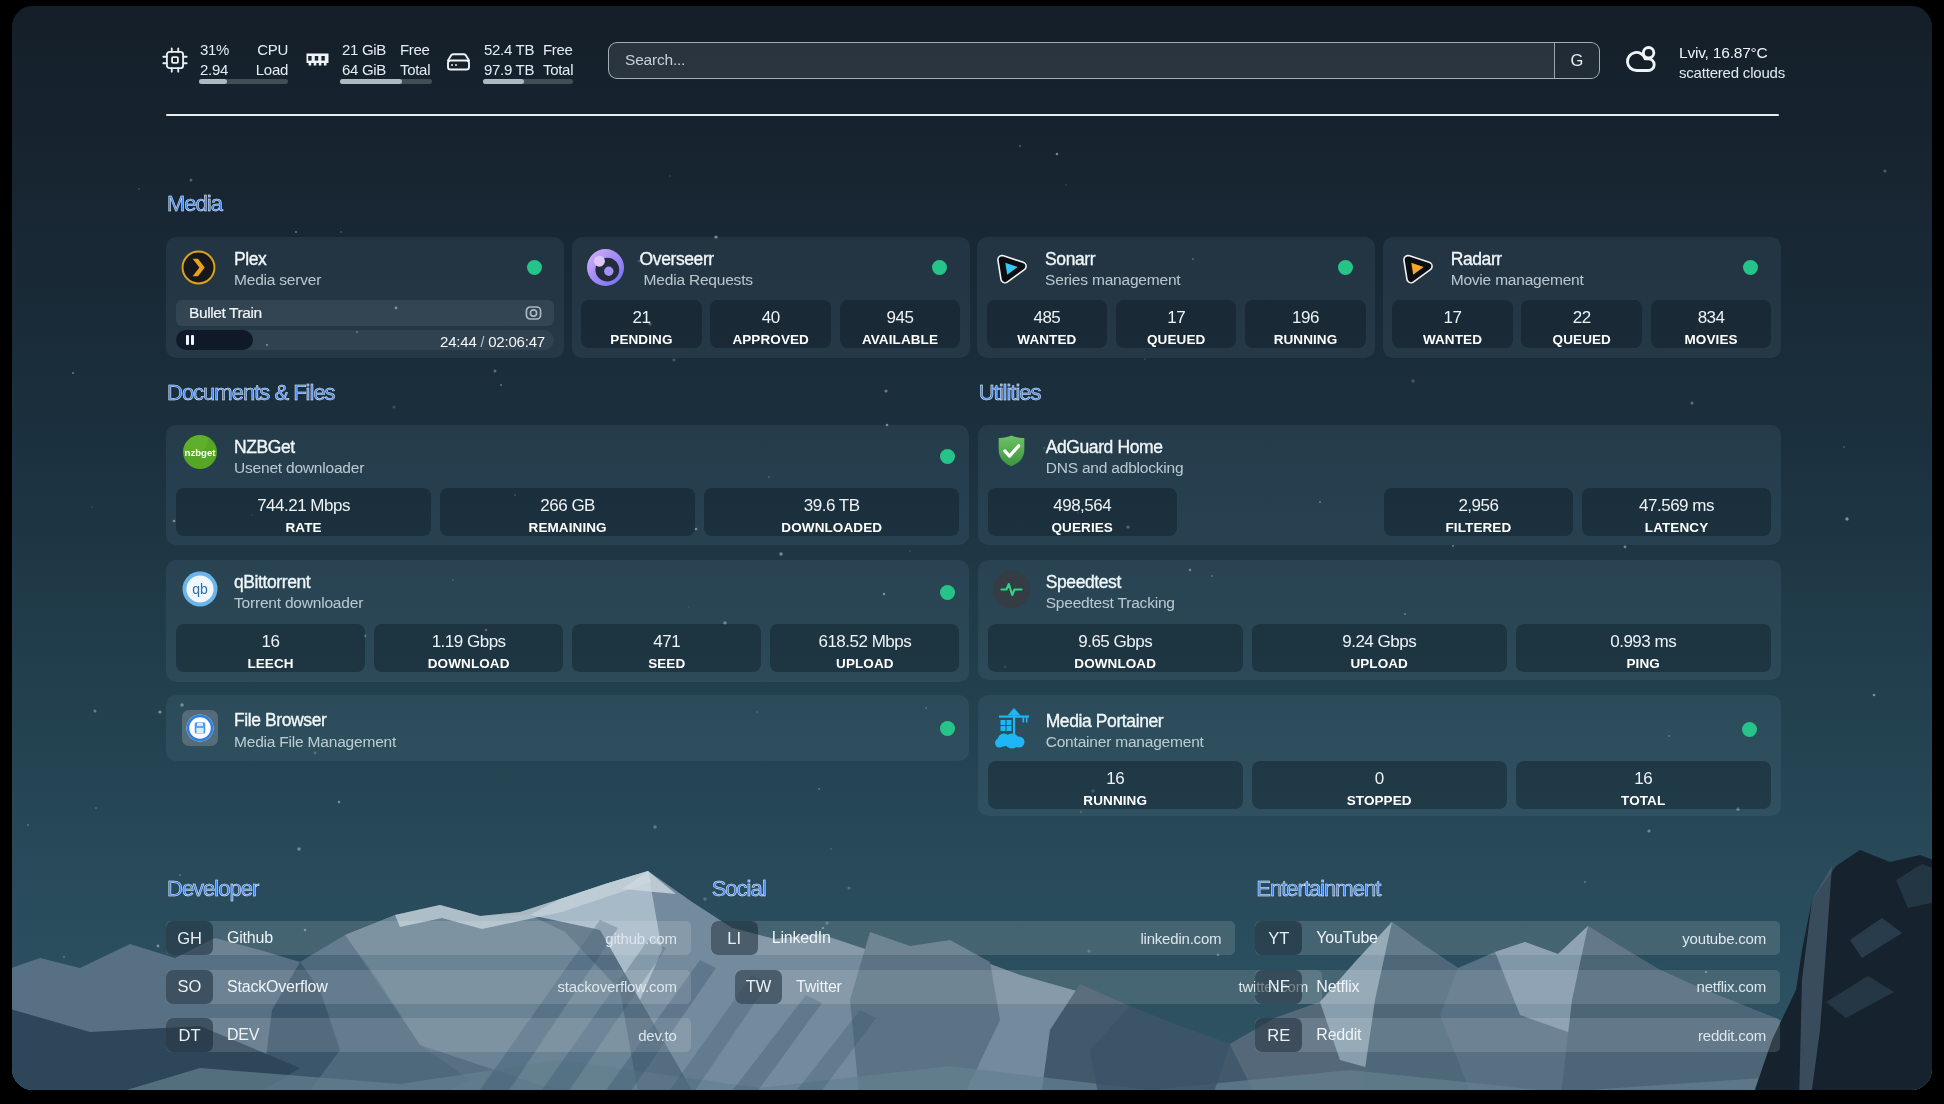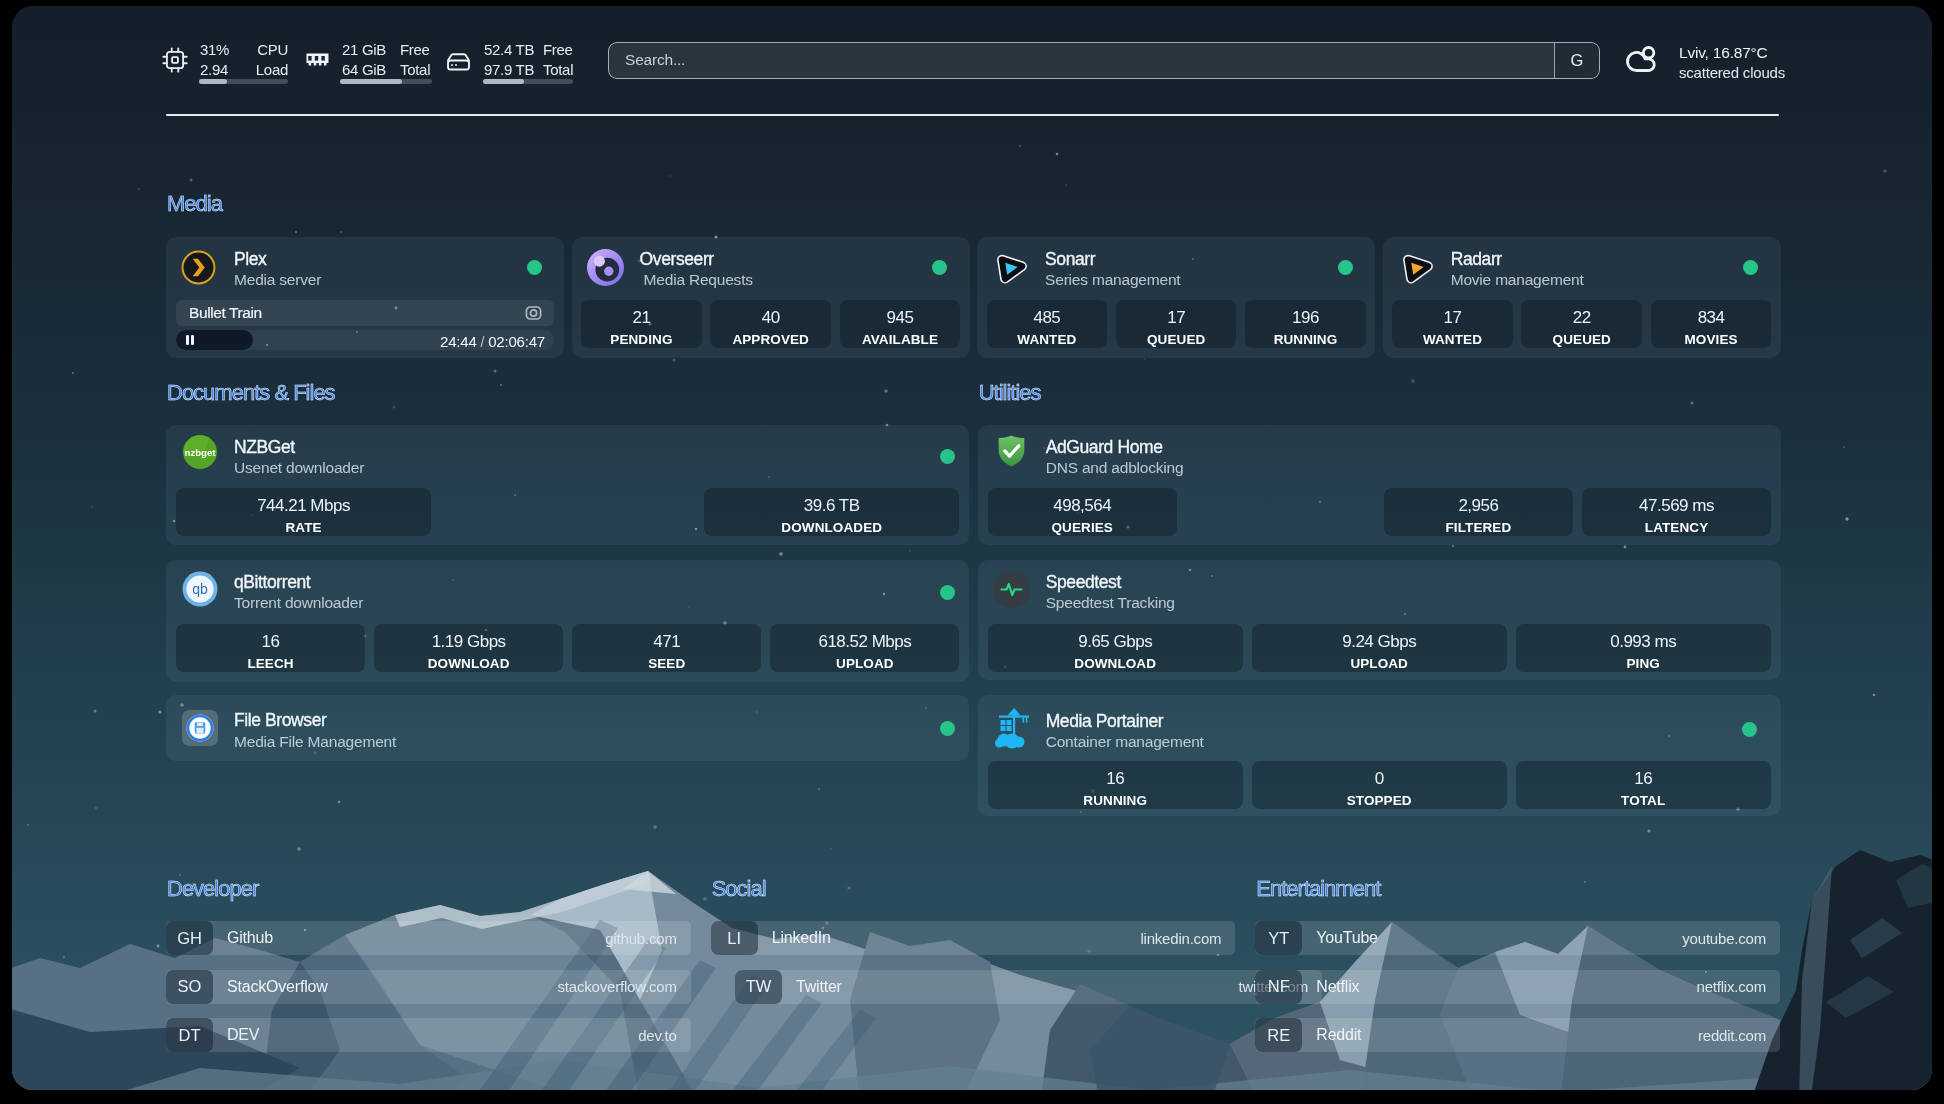--- a/index.html
+++ b/index.html
@@ -336,20 +336,24 @@
       <path d="M0.5 17a16.5 16.5 0 0 0 25-14.2A16.5 16.5 0 0 0 0.5 17Z" fill="#63b52e" opacity="0.7"></path>
       <text x="17" y="20.5" text-anchor="middle" font-size="9.6" font-weight="700" fill="#fff" font-family="Liberation Sans,sans-serif">nzbget</text>
     </svg>
 <div class="t1" style="left:68px;top:11.5px;">NZBGet</div>
 <div class="t2" style="left:68px;top:34px;">Usenet downloader</div>
 <div class="dot" style="left:774px;top:23.5px;"></div>
 <div class="sb" style="left:10px;top:63px;width:255.1px;">
       <div class="v">744.21 Mbps</div>
       <div class="l">RATE</div>
     </div>
+<div class="sb" style="left:274.1px;top:63px;width:255.1px;">
+      <div class="v">266 GB</div>
+      <div class="l">REMAINING</div>
+    </div>
 <div class="sb" style="left:538.2px;top:63px;width:255.1px;">
       <div class="v">39.6 TB</div>
       <div class="l">DOWNLOADED</div>
     </div>
 </div>
 <div class="card" style="left:166px;top:560px;width:803.3px;height:122px;">
 <svg style="position:absolute;left:16px;top:11px" width="36" height="36" viewBox="0 0 36 36">
       <circle cx="18" cy="18" r="17.5" fill="#6bb5ea"></circle>
       <circle cx="18" cy="18" r="13.6" fill="#eff6fc"></circle>
       <text x="18" y="23" text-anchor="middle" font-size="14" fill="#2e6db4" font-family="Liberation Sans,sans-serif">qb</text>

